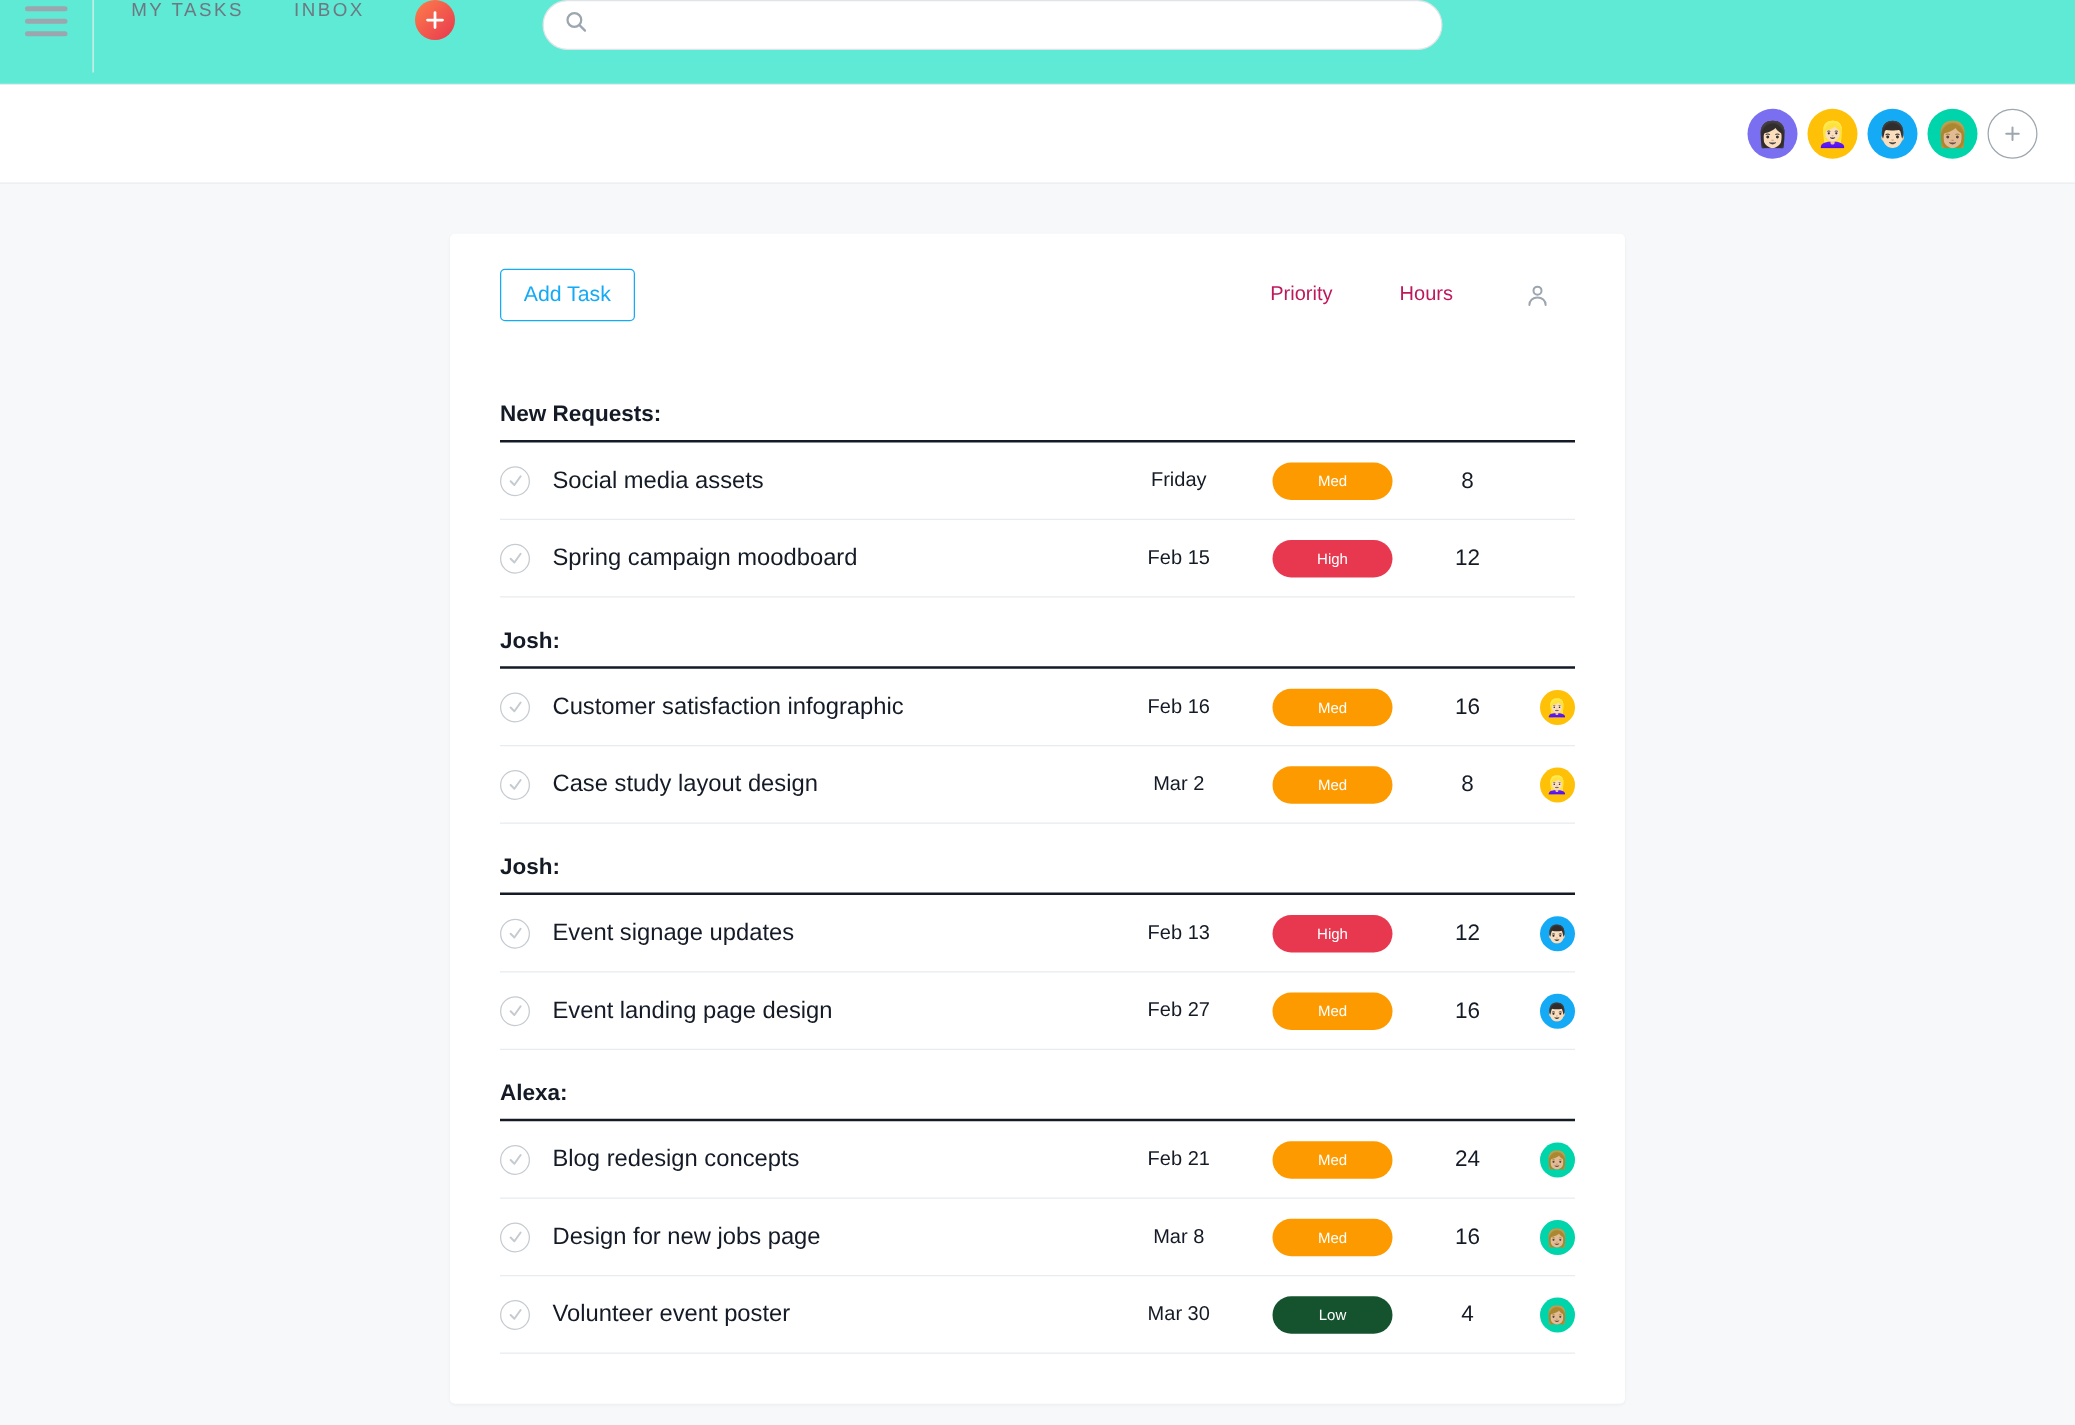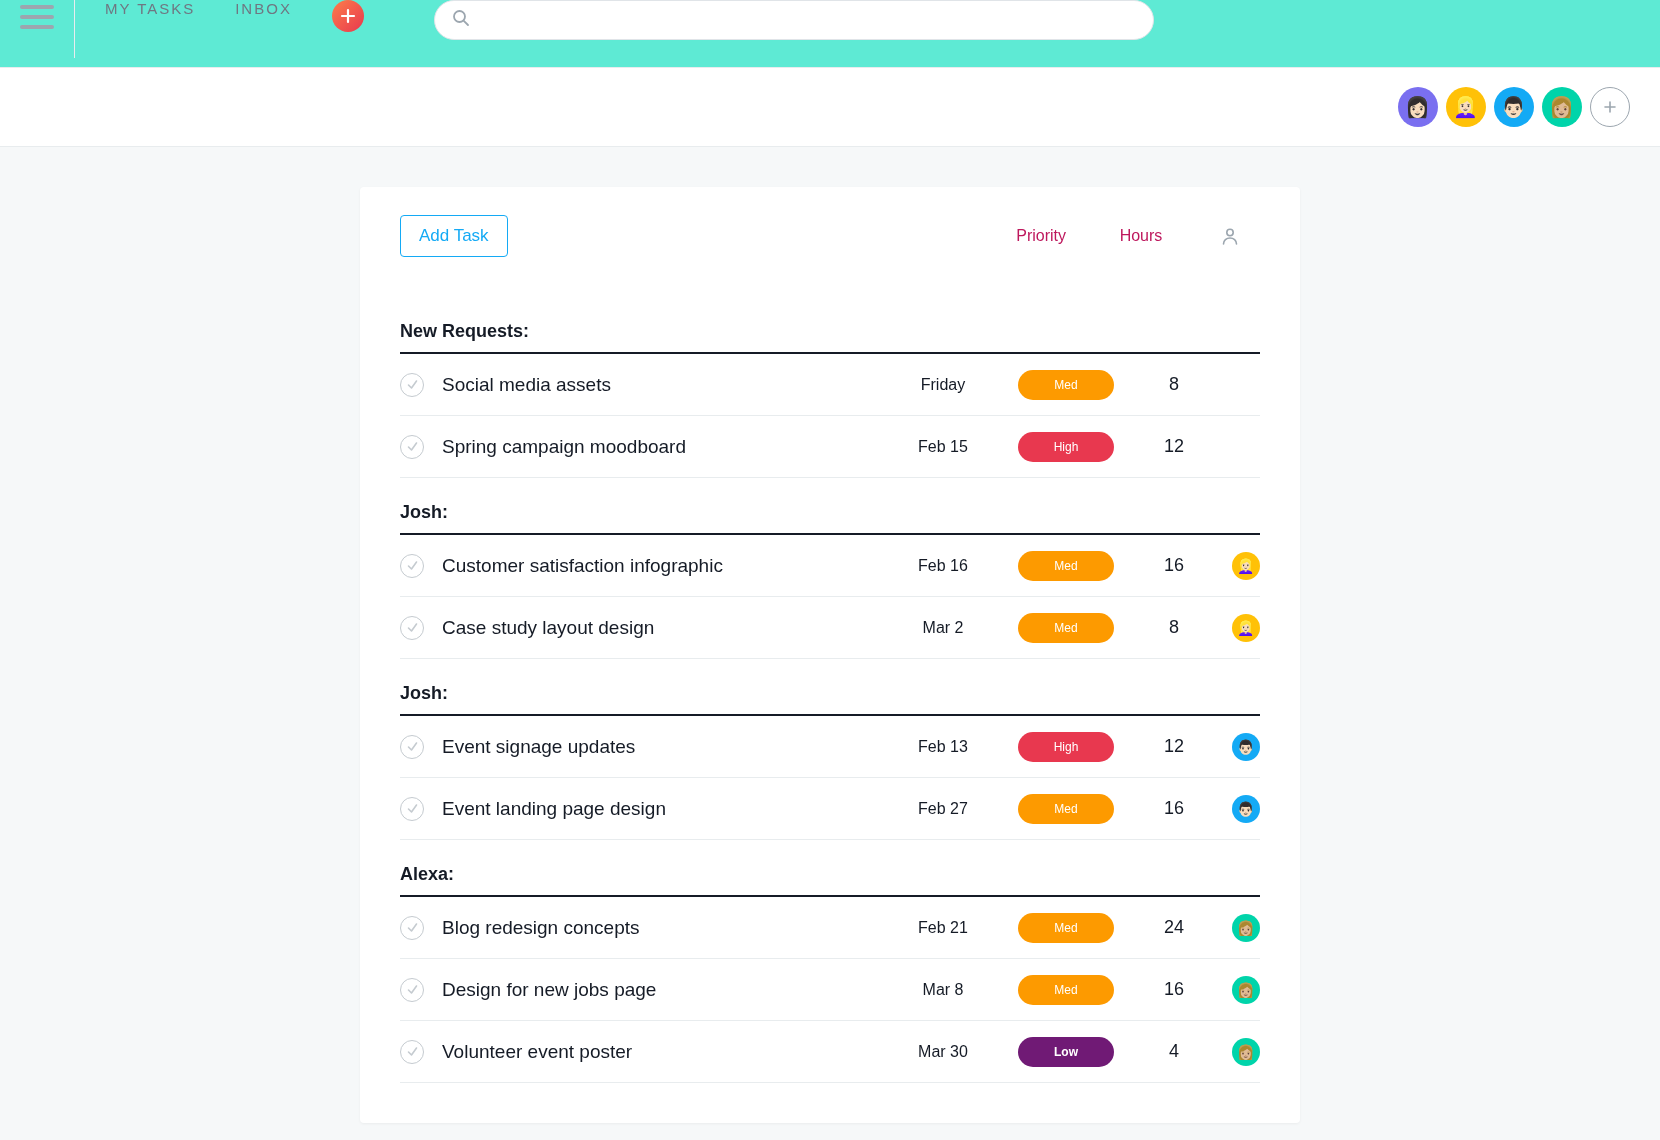--- a/index.html
+++ b/index.html
@@ -208,21 +208,21 @@
   border-radius: 15px;
   display: flex;
   align-items: center;
   justify-content: center;
   color: #fff;
   font-size: 12px;
   margin-right: 40px;
 }
 .priority-pill.med { background: #fd9a00; }
 .priority-pill.high { background: #e8384f; }
-.priority-pill.low { background: #701a75; font-weight: bold; }
+.priority-pill.low { background: #14532d; }
 .task-hours {
   width: 40px;
   text-align: center;
   font-size: 18px;
   color: #151b26;
   margin-right: 38px;
 }
 .task-assignee {
   width: 28px;
   display: flex;

